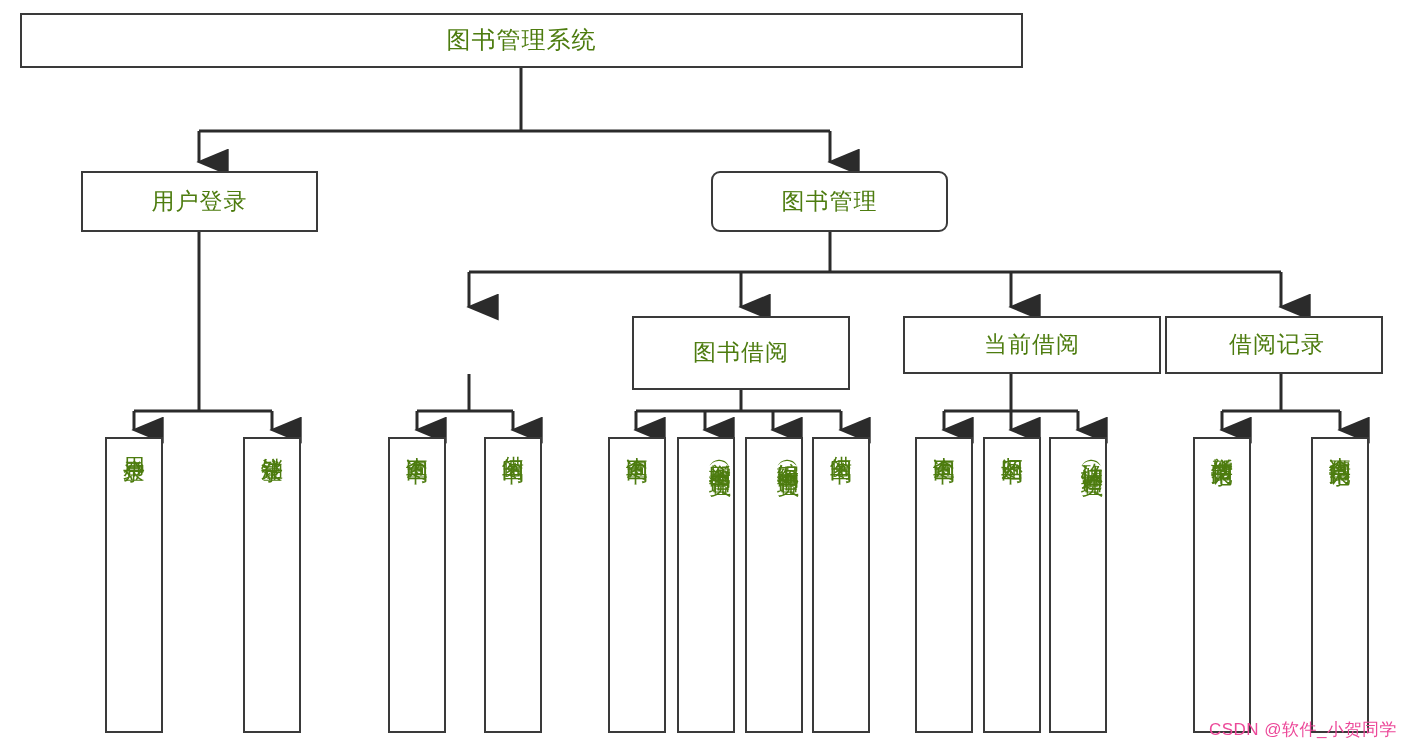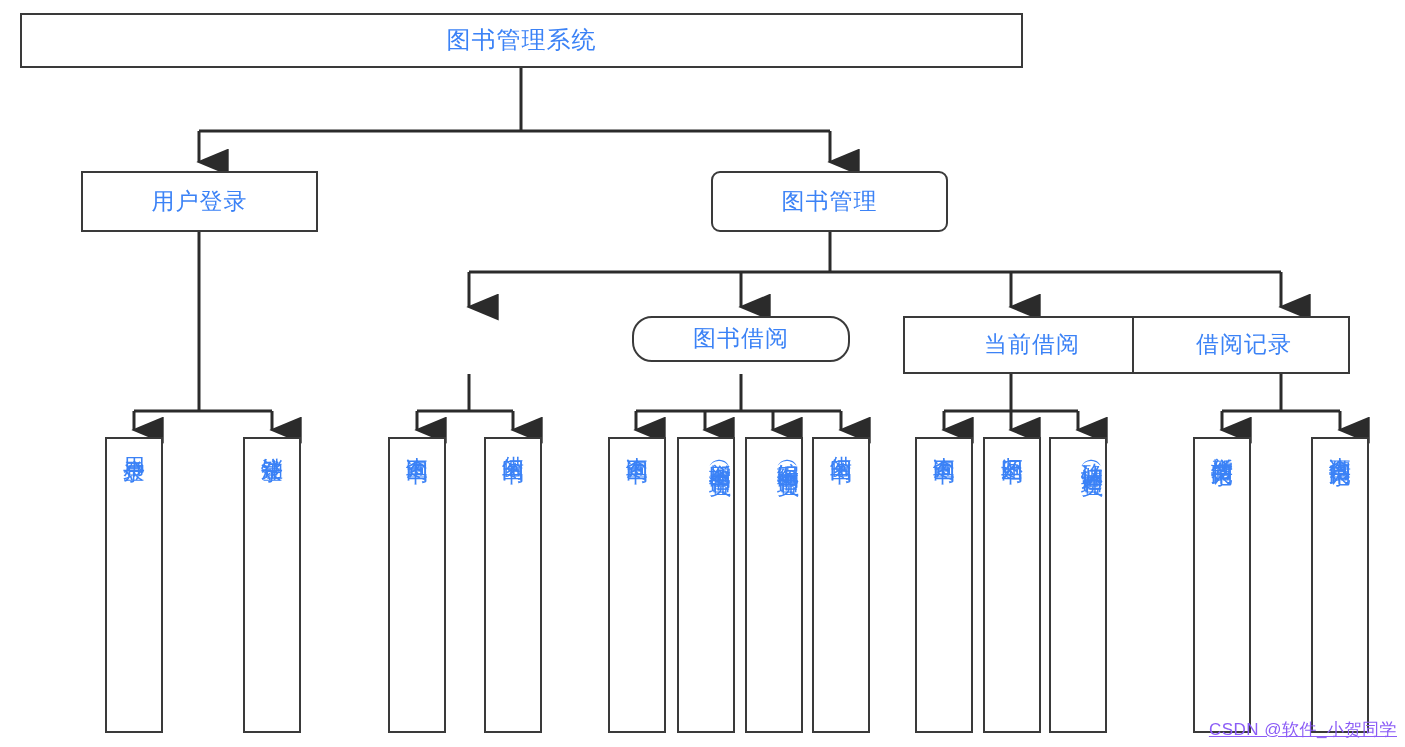--- a/index.html
+++ b/index.html
@@ -24,21 +24,21 @@
   }
   
   .node{
     position:absolute;
     box-sizing:border-box;
     background:#ffffff;
     border:2px solid #3a3a3a;
     display:flex;
     align-items:center;
     justify-content:center;
-    color:#3b82f6;
+    color:#4d7c0f;
     z-index:2;
   }
   
   .node.h{
     font-size:23px;
     letter-spacing:1px;
     line-height:1.1;
     white-space:nowrap;
   }
   .node.root{ font-size:24px; }
@@ -56,25 +56,24 @@
   }
   .node.v.top{ align-items:flex-start; padding-top:6px; }
   .node.v.mid{ align-items:center; padding-top:0; }
 
   
   #watermark{
     position:absolute;
     right:8px;
     bottom:6px;
     font-size:17px;
-    color:#8b5cf6;
+    color:#ec4899;
     letter-spacing:.5px;
     z-index:5;
     white-space:nowrap;
-    text-decoration:underline;
   }
 </style>
 </head>
 <body>
 
 <div id="canvas">
 
   <svg id="wires" viewBox="0 0 1405 747" width="1405" height="747">
     <defs>
       <marker id="arrow" viewBox="0 0 10 12" refX="5" refY="11" markerWidth="9" markerHeight="11" orient="auto-start-reverse">
@@ -124,23 +123,23 @@
       <path d="M1222,411 L1222,430" marker-end="url(#arrow)"></path>
       <path d="M1340,411 L1340,430" marker-end="url(#arrow)"></path>
     </g>
   </svg>
 
   <div class="node h root" style="left:20px;top:13px;width:1003px;height:55px;">图书管理系统</div>
 
   <div class="node h" style="left:81px;top:171px;width:237px;height:61px;">用户登录</div>
   <div class="node h" style="left:711px;top:171px;width:237px;height:61px;border-radius:9px;">图书管理</div>
 
-  <div class="node h" style="left:632px;top:316px;width:218px;height:46px;border-radius:20px;">图书借阅</div>
+  <div class="node h" style="left:632px;top:316px;width:218px;height:74px;">图书借阅</div>
   <div class="node h" style="left:903px;top:316px;width:258px;height:58px;">当前借阅</div>
-  <div class="node h" style="left:1132px;top:316px;width:218px;height:58px;padding-left:6px;">借阅记录</div>
+  <div class="node h" style="left:1165px;top:316px;width:218px;height:58px;padding-left:6px;">借阅记录</div>
 
   <div class="node v mid" style="left:105px;top:437px;width:58px;height:296px;">用户登录</div>
   <div class="node v mid" style="left:243px;top:437px;width:58px;height:296px;">注销登录</div>
 
   <div class="node v mid" style="left:388px;top:437px;width:58px;height:296px;">查询图书</div>
   <div class="node v mid" style="left:484px;top:437px;width:58px;height:296px;">借阅图书</div>
 
   <div class="node v mid" style="left:608px;top:437px;width:58px;height:296px;">查询图书</div>
   <div class="node v top" style="left:677px;top:437px;width:58px;height:296px;">新增图书（管理员）</div>
   <div class="node v top" style="left:745px;top:437px;width:58px;height:296px;">编辑图书（管理员）</div>

